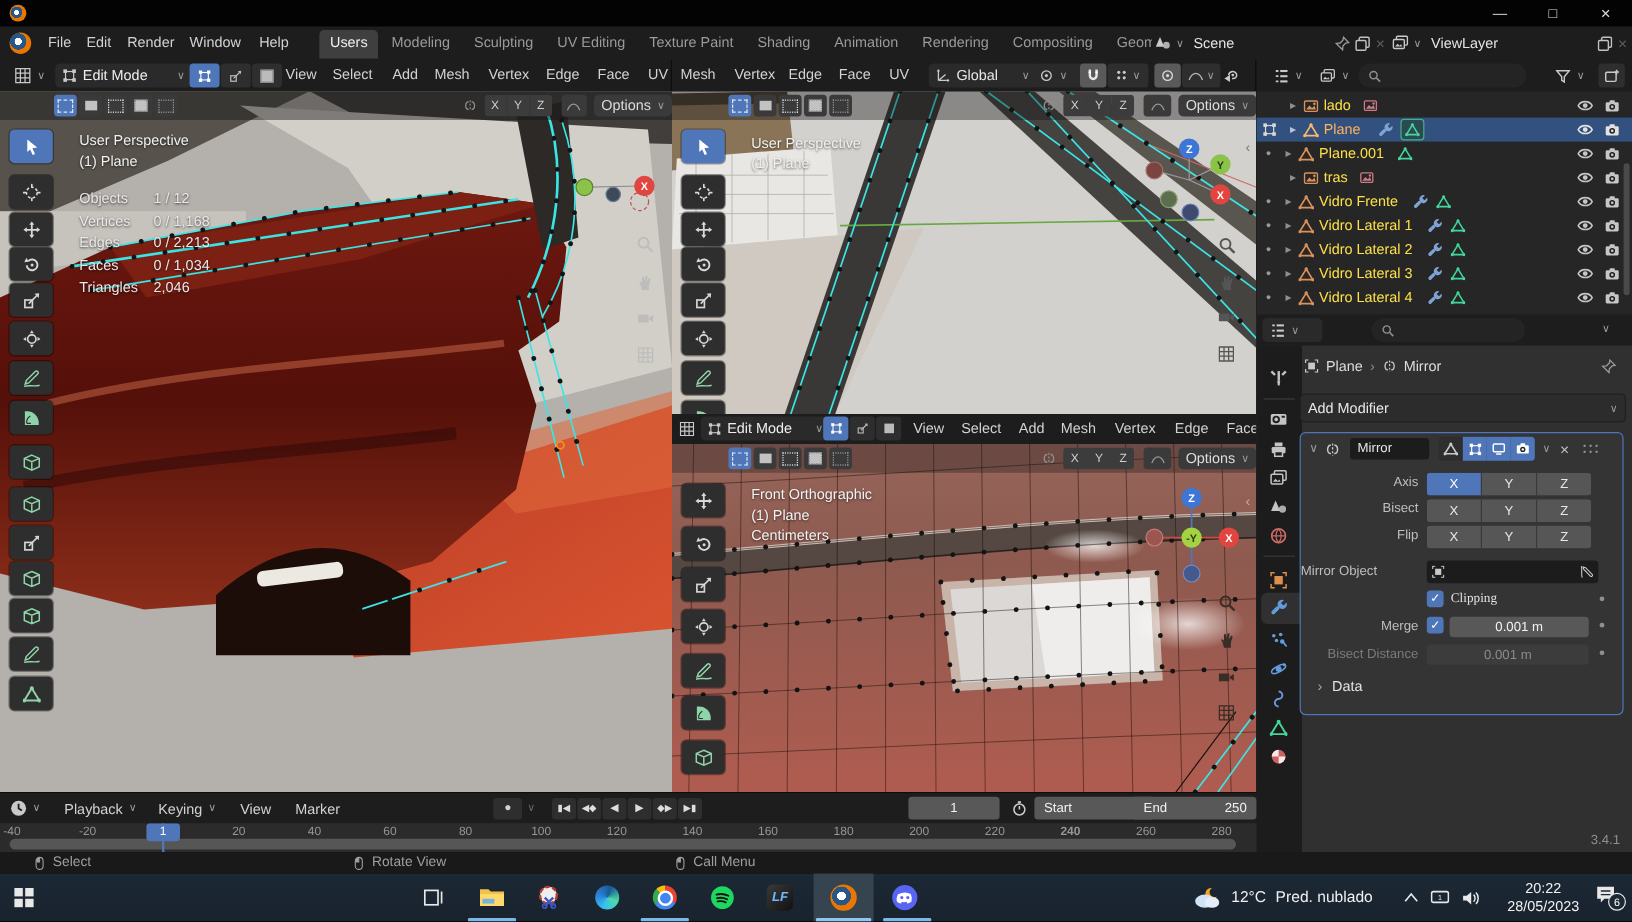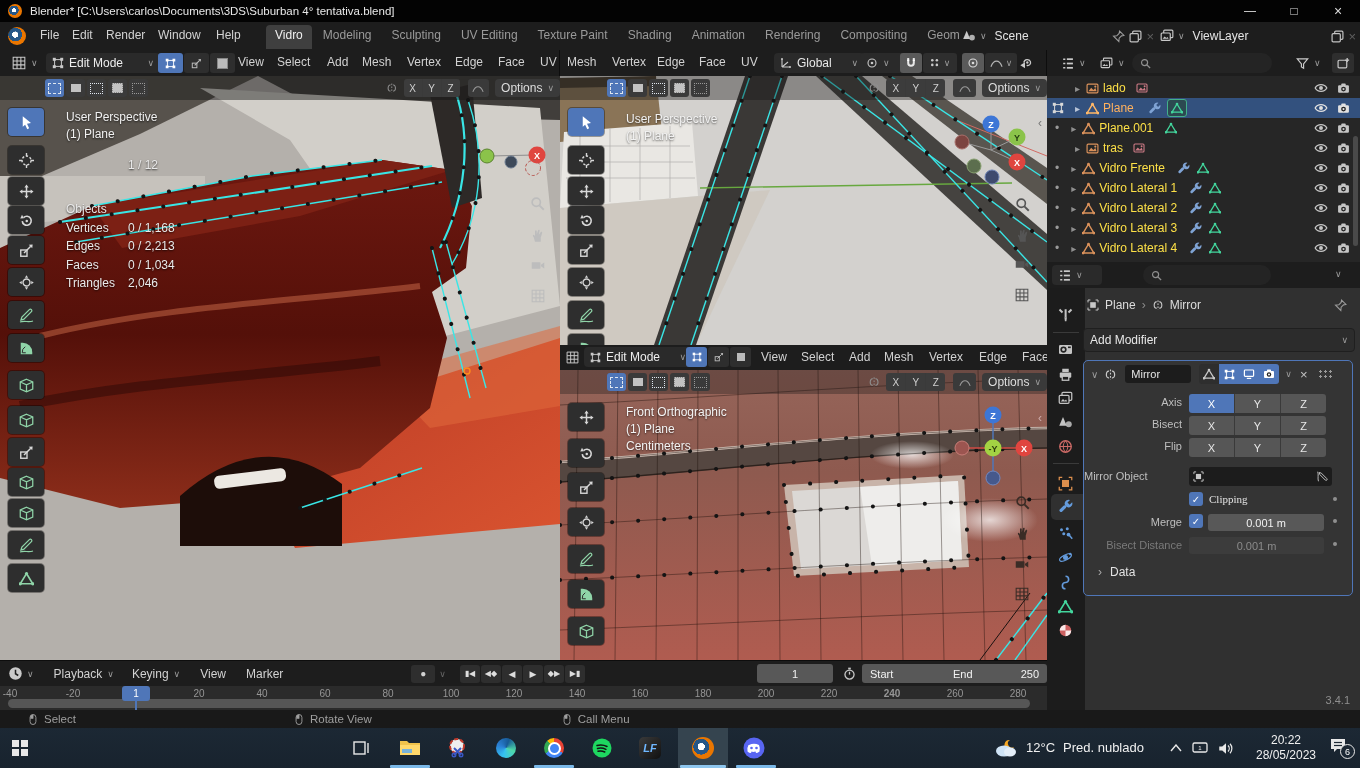--- a/index.html
+++ b/index.html
@@ -264,36 +264,35 @@
         <path d="M5,5.6 C5.6,2.6 9.4,2.2 10.6,4.8 C11.4,6.8 9.6,8.6 7.4,8" fill="none" stroke="currentColor" stroke-width="1.1"></path>
         <circle cx="8" cy="5.6" r="1" fill="currentColor"></circle>
       </symbol>
 </defs>
 </svg>
 
 <div id="root">
 
   <div class="ab" style="left:0;top:0;width:1360px;height:22px;background:#030303;display:flex;align-items:center;">
     <span style="width:14px;height:14px;margin:0 8px 0 8px;border-radius:50%;background:radial-gradient(circle at 42% 45%,#fff 0 18%,#265787 19% 42%,#ea7600 43% 100%);"></span>
-    <span style="color:#e8e8e8;font-size:11.5px;">Blender* [C:\Users\carlos\Documents\3DS\Suburban 4° tentativa.blend]</span>
     <span style="flex:1"></span>
     <span style="width:44px;text-align:center;color:#dcdcdc;">—</span>
     <span style="width:44px;text-align:center;color:#dcdcdc;">□</span>
     <span style="width:44px;text-align:center;color:#dcdcdc;font-size:14px;">×</span>
   </div>
 
   <div class="ab bar" style="left:0;top:22px;width:1360px;height:28px;border-bottom:1px solid #111;">
     <span class="ab" style="left:8px;top:5px;width:18px;height:18px;border-radius:50%;background:radial-gradient(circle at 40% 42%,#fff 0 20%,#265787 21% 45%,#ea7600 46% 100%);"></span>
     <span class="ab mi" style="left:34px;top:4px;">File</span>
     <span class="ab mi" style="left:66px;top:4px;">Edit</span>
     <span class="ab mi" style="left:100px;top:4px;">Render</span>
     <span class="ab mi" style="left:152px;top:4px;">Window</span>
     <span class="ab mi" style="left:210px;top:4px;">Help</span>
     <div class="ab" style="left:266px;top:3px;width:694px;height:24px;display:flex;gap:2px;overflow:hidden;white-space:nowrap;">
-      <span class="ws act">Vidro</span>
+      <span class="ws act">Users</span>
       <span class="ws">Modeling</span>
       <span class="ws">Sculpting</span>
       <span class="ws">UV Editing</span>
       <span class="ws">Texture Paint</span>
       <span class="ws">Shading</span>
       <span class="ws">Animation</span>
       <span class="ws">Rendering</span>
       <span class="ws">Compositing</span>
       <span class="ws">Geometry Nodes</span>
     </div>
@@ -622,21 +621,21 @@
           </svg>
         </span>
     </div>
 
     <div class="ab" style="left:66px;top:34px;color:#f1f1f1;text-shadow:0 1px 2px rgba(0,0,0,.7);">
       <div>User Perspective</div>
       <div style="margin-top:3px;">(1) Plane</div>
     </div>
     <div class="ab" style="left:66px;top:80px;color:#e9e9e9;text-shadow:0 1px 2px rgba(0,0,0,.7);line-height:18.5px;">
       <div style="display:flex;">
-          <span style="width:62px;margin-top:44px;">Objects</span>
+          <span style="width:62px;">Objects</span>
           <span>1 / 12</span>
         </div>
       <div style="display:flex;">
           <span style="width:62px;">Vertices</span>
           <span>0 / 1,168</span>
         </div>
       <div style="display:flex;">
           <span style="width:62px;">Edges</span>
           <span>0 / 2,213</span>
         </div>

